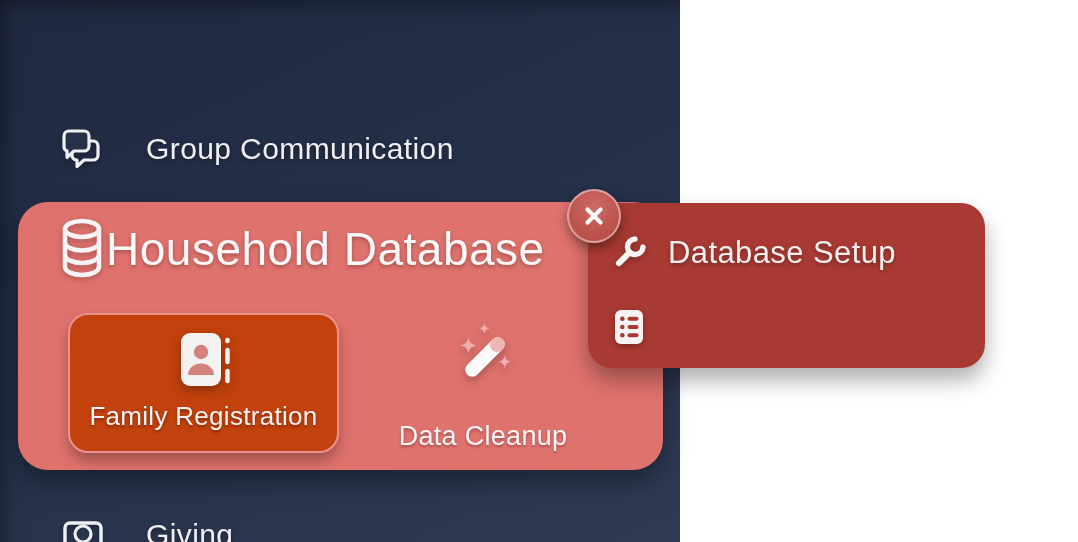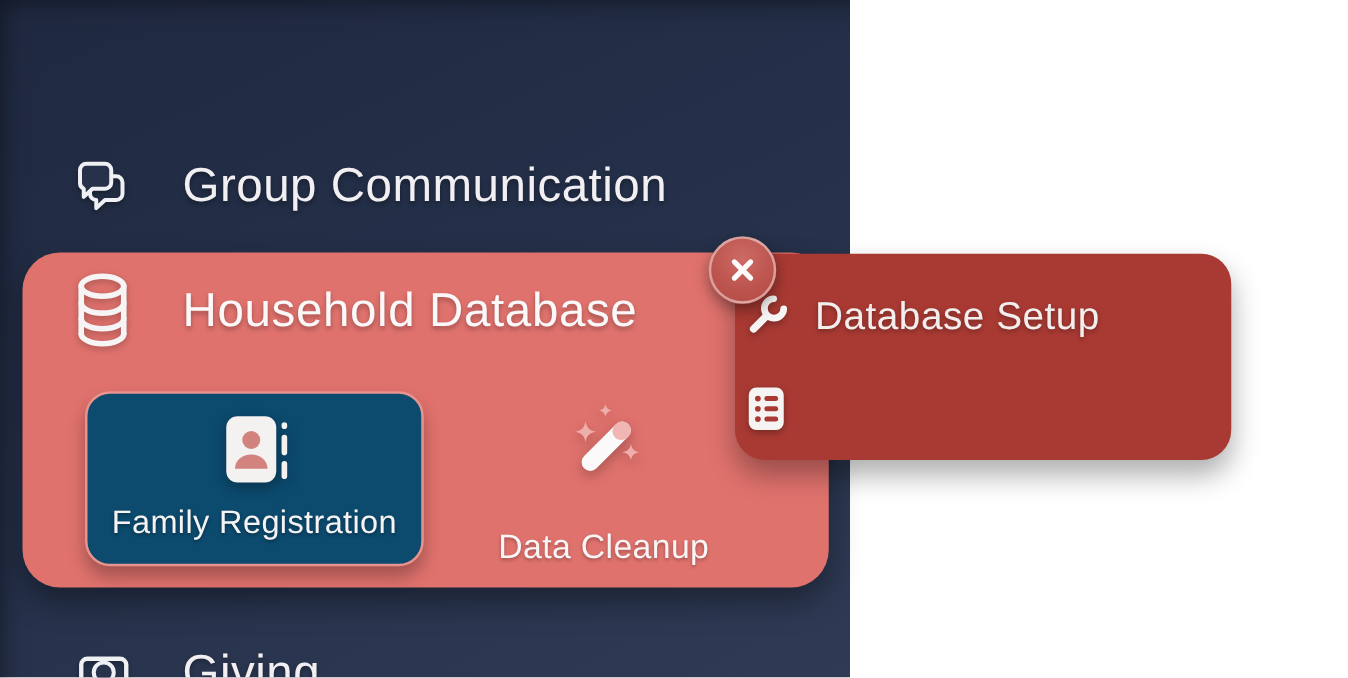--- a/index.html
+++ b/index.html
@@ -16,41 +16,41 @@
     position:absolute;left:0;top:0;width:680px;height:542px;
     background:linear-gradient(155deg,#1f2940 0%,#243049 45%,#2f3b55 100%);
     box-shadow:inset 14px 14px 22px -14px rgba(0,0,0,.5);
   }
   .nav-item{
     position:absolute;display:flex;align-items:center;cursor:pointer;
   }
   .nav-item .nav-icon{width:46px;display:flex;justify-content:center;align-items:center;
     filter:drop-shadow(0 2px 2px rgba(0,0,0,.35));}
   .nav-label{
-    margin-left:40px;font-size:38px;letter-spacing:.4px;color:#f2eff3;
+    margin-left:40px;font-size:30px;letter-spacing:.4px;color:#f2eff3;
     text-shadow:0 2px 4px rgba(0,0,0,.35);white-space:nowrap;
   }
   #nav-group-comm{left:60px;top:127px;}
   #nav-giving{left:60px;top:517px;}
 
   
   .hh-panel{
     position:absolute;left:18px;top:202px;width:645px;height:268px;
     background:#e0726d;border-radius:30px;z-index:2;
     box-shadow:0 12px 24px rgba(0,0,0,.35);
   }
   .hh-header{position:absolute;left:40px;top:16px;display:flex;align-items:center;}
   .hh-header .hh-icon{width:48px;height:62px;filter:drop-shadow(0 2px 3px rgba(0,0,0,.25));}
   .hh-title{
-    margin-left:40px;font-size:38px;letter-spacing:.5px;color:#fbf8f9;
+    font-size:46px;letter-spacing:.5px;color:#fbf8f9;
     text-shadow:0 2px 4px rgba(0,0,0,.3);white-space:nowrap;line-height:62px;
   }
   .tile-btn{
     position:absolute;left:50px;top:111px;width:271px;height:140px;
-    background:#0c4a6e;border:2px solid #e9938e;border-radius:20px;
+    background:#c2410c;border:2px solid #e9938e;border-radius:20px;
     box-shadow:0 8px 14px rgba(0,0,0,.28);cursor:pointer;box-sizing:border-box;
     display:flex;flex-direction:column;align-items:center;
   }
   .tile-btn .tile-icon{margin-top:14px;filter:drop-shadow(0 4px 5px rgba(0,0,0,.3));}
   .tile-btn .tile-label{
     margin-top:6px;font-size:26px;color:#f6f3f4;letter-spacing:.3px;
     text-shadow:0 2px 3px rgba(0,0,0,.35);white-space:nowrap;
   }
   .tile-plain{
     position:absolute;left:330px;top:111px;width:270px;height:140px;
@@ -60,21 +60,21 @@
   .tile-plain .tile-label{
     margin-top:8px;font-size:27px;color:#f8f5f6;letter-spacing:.3px;
     text-shadow:0 2px 3px rgba(0,0,0,.3);white-space:nowrap;
   }
 
   
   .flyout{
     position:absolute;left:588px;top:203px;width:397px;height:165px;
     background:#a93a33;border-radius:24px;z-index:3;
     box-shadow:0 12px 22px rgba(0,0,0,.32);
-    padding:17px 0 0 6px;box-sizing:border-box;
+    padding:17px 0 0 22px;box-sizing:border-box;
   }
   .flyout-item{
     display:flex;align-items:center;height:66px;margin-bottom:8px;cursor:pointer;
   }
   .flyout-item .fly-icon{width:38px;display:flex;justify-content:center;align-items:center;
     filter:drop-shadow(0 2px 3px rgba(0,0,0,.3));}
   .fly-label{
     margin-left:20px;font-size:31px;color:#f2eeee;letter-spacing:.4px;
     text-shadow:0 2px 4px rgba(0,0,0,.35);white-space:nowrap;
   }

